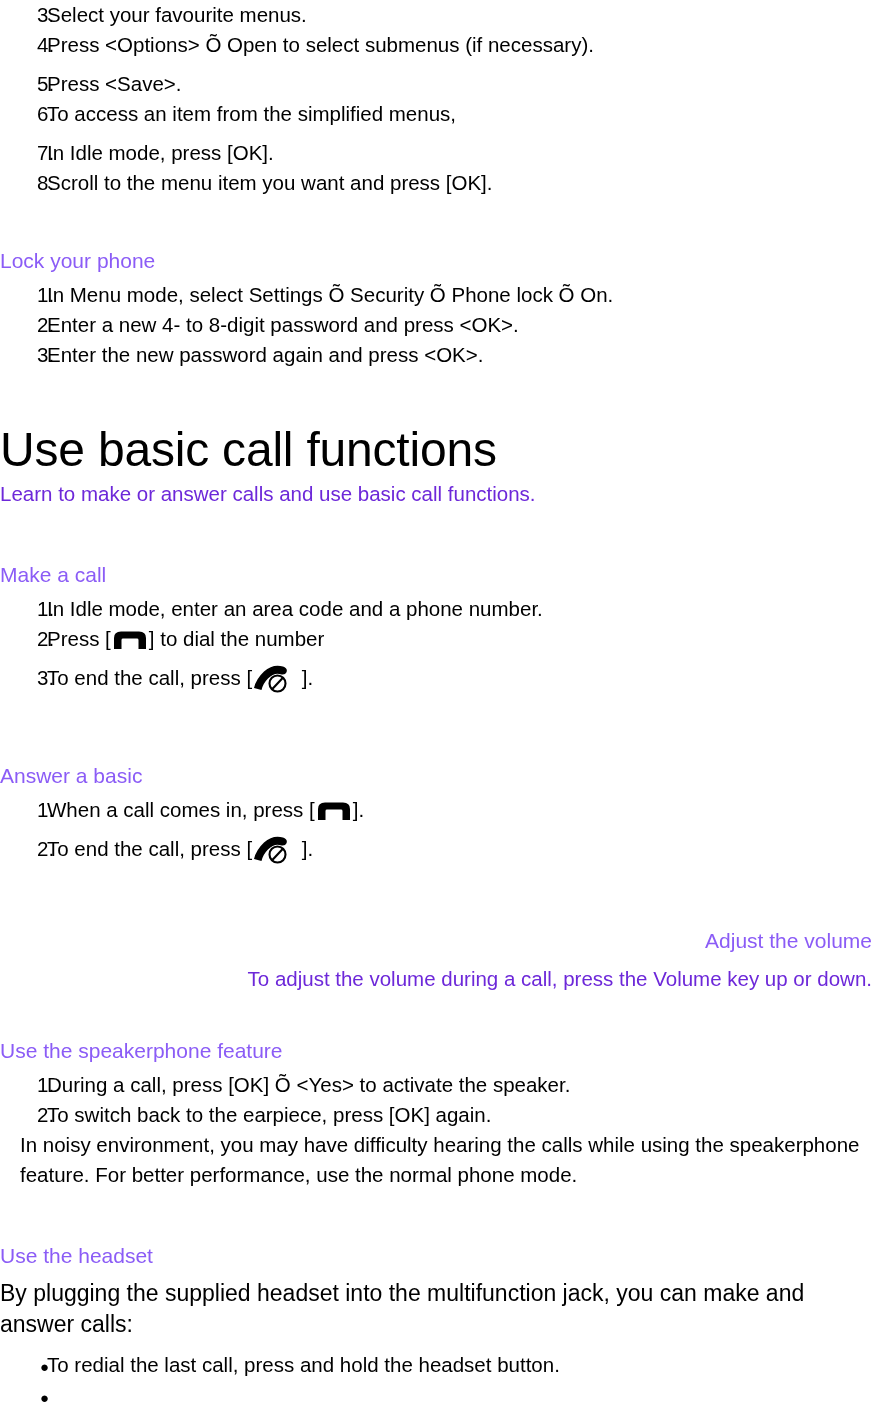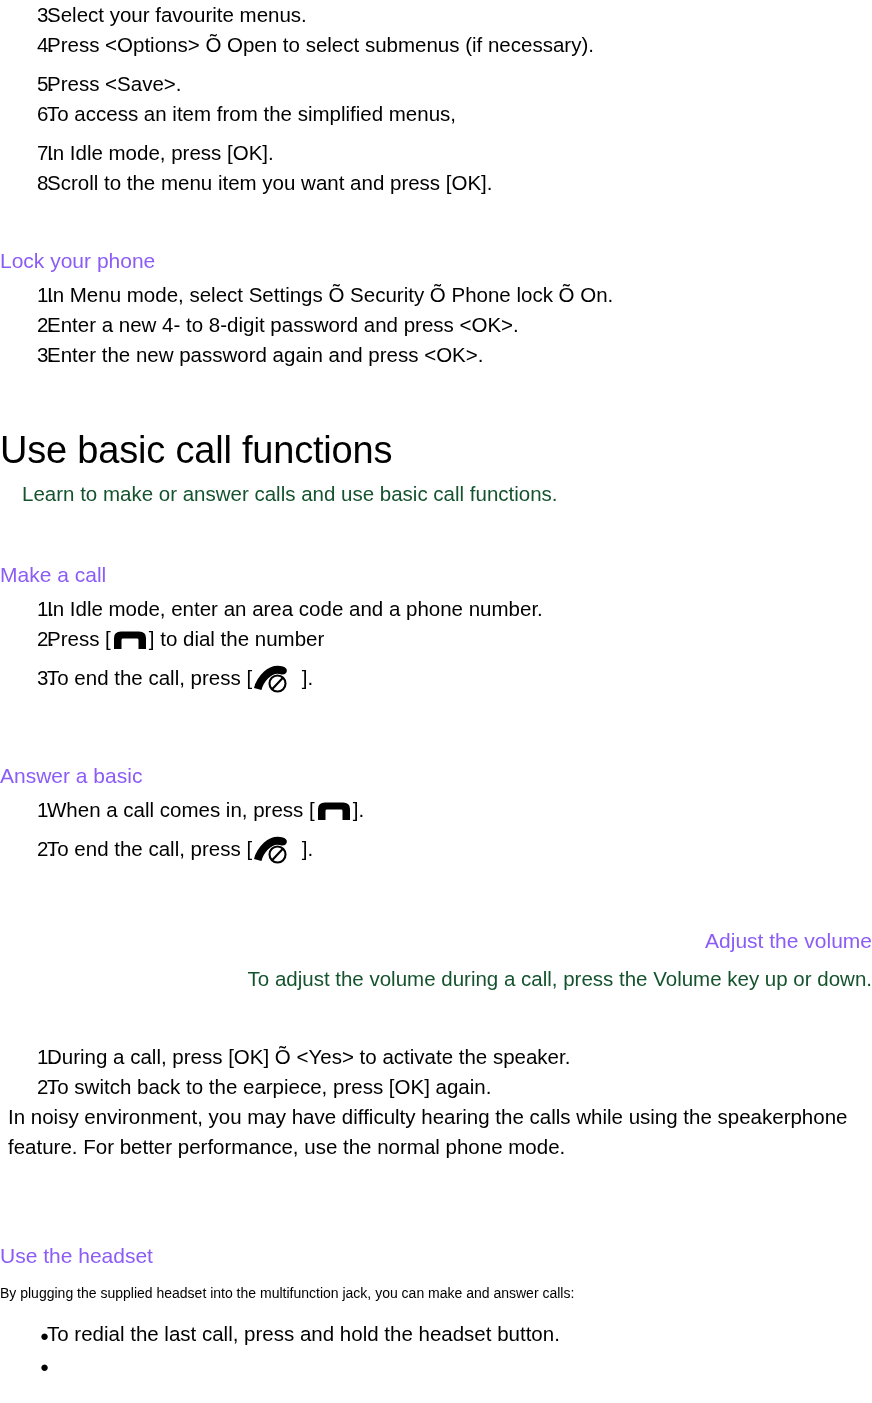--- a/index.html
+++ b/index.html
@@ -20,27 +20,26 @@
     height: 1403px;
     overflow: hidden;
     padding: 0;
     box-sizing: border-box;
   }
 
   
   .body-text {
     font-size: 20.5px;
     line-height: 29px;
-    color: #14532d;
+    color: #6d28d9;
     white-space: pre-wrap;
-    margin-left: 22px;
   }
 
   .h1 {
-    font-size: 38px;
+    font-size: 48px;
     line-height: 46px;
     font-weight: normal;
     color: #000000;
     margin: 0;
     letter-spacing: -0.2px;
   }
 
   .h2 {
     font-size: 21px;
     line-height: 28px;
@@ -119,26 +118,26 @@
     vertical-align: -9px;
   }
   .icon-endcall svg { display: block; }
 
   
   .blk { position: absolute; left: 0; width: 872px; }
 
   .note-para {
     font-size: 20.5px;
     line-height: 30px;
-    padding-left: 8px;
+    padding-left: 20px;
     padding-right: 4px;
   }
 
   .para-wide {
-    font-size: 14px;
+    font-size: 23px;
     line-height: 31px;
     padding-right: 13px;
   }
 </style>
 </head>
 <body>
 
 <div class="page">
 
   <div class="blk" style="top:0px;">
@@ -241,20 +240,21 @@
       </li>
     </ol>
   </div>
 
   <div class="blk" style="top:927px;text-align:right;">
     <h2 class="h2">Adjust the volume</h2>
     <div class="body-text" style="margin-top:9px;">To adjust the volume during a call, press the Volume key up or down.</div>
   </div>
 
   <div class="blk" style="top:1037px;">
+    <h2 class="h2">Use the speakerphone feature</h2>
     <ol class="num-list" style="margin-top:5px;">
       <li>
         <span class="marker">1.</span>
         <span class="li-text">During a call, press [OK] Õ &lt;Yes&gt; to activate the speaker.</span>
       </li>
       <li>
         <span class="marker">2.</span>
         <span class="li-text">To switch back to the earpiece, press [OK] again.</span>
       </li>
     </ol>

